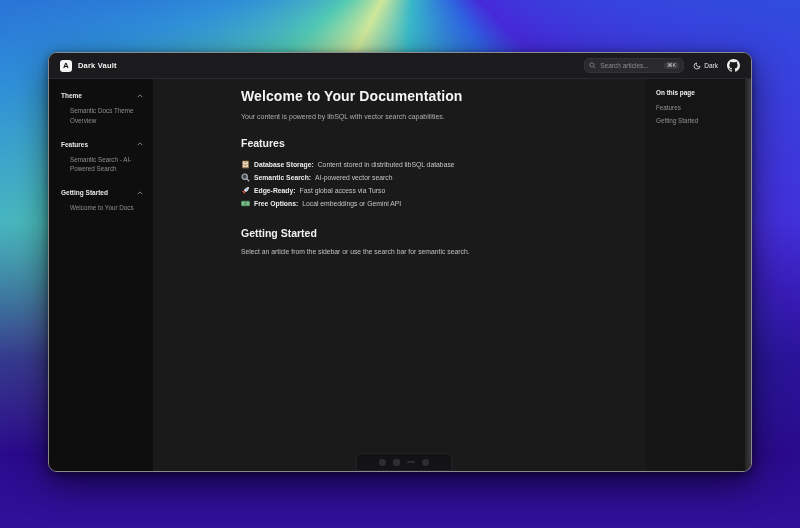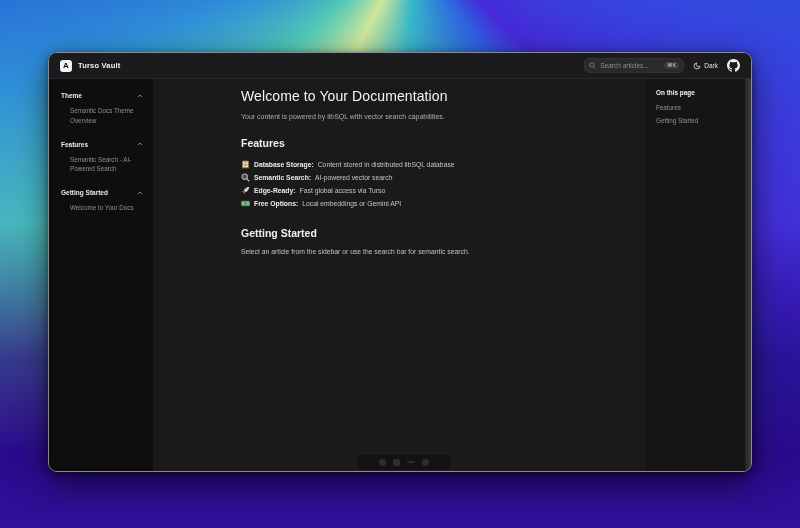--- a/index.html
+++ b/index.html
@@ -49,21 +49,21 @@
 
   
   .sidebar{ width:104px; flex:0 0 104px; background:#0e0e0e; padding:13px 10px 0 12px; }
   .side-section{ margin-bottom:15px; }
   .side-head{ display:flex; align-items:center; justify-content:space-between; cursor:pointer; margin-bottom:7px; }
   .side-head .lbl{ color:#e8e8e8; font-size:6.5px; font-weight:bold; }
   .side-link{ color:#8f8f8f; font-size:6.3px; line-height:1.55; padding-left:9px; cursor:pointer; }
 
   
   .content{ flex:1; background:#1a1a1a; padding:9px 20px 0 88px; min-width:0; }
-  .content h1{ color:#f5f5f5; font-size:14px; font-weight:normal; letter-spacing:.1px; }
+  .content h1{ color:#f5f5f5; font-size:14px; font-weight:bold; letter-spacing:.1px; }
   .intro{ color:#adadad; font-size:7px; margin-top:9px; }
   .content h2{ color:#f0f0f0; font-size:10.5px; font-weight:bold; margin-top:17px; }
   ul.features{ list-style:none; margin-top:9px; }
   ul.features li{ display:flex; align-items:center; gap:4px; height:13px; color:#c6c6c6; font-size:6.8px; }
   ul.features .li-label{ color:#ececec; font-weight:bold; }
   .gs-text{ color:#c0c0c0; font-size:6.8px; margin-top:9px; }
   .mini-ic{ width:9px; height:9px; flex:0 0 9px; }
 
   
   .toc{ width:99px; flex:0 0 99px; background:#151515; padding:10px 8px 0 10px; }
@@ -81,21 +81,21 @@
   .dock i.round{ border-radius:50%; }
   .dock i.dash{ height:2px; width:8px; border-radius:1px; align-self:center; }
 </style>
 </head>
 <body>
 
 <div class="window">
 
   <div class="win-header">
     <span class="logo-badge">A</span>
-    <span class="app-title">Turso Vault</span>
+    <span class="app-title">Dark Vault</span>
 
     <div class="header-right">
       <div class="search-pill">
         <svg class="ic" width="7" height="7" viewBox="0 0 10 10">
           <circle cx="4.2" cy="4.2" r="3" fill="none" stroke="#8d8d91" stroke-width="1.1"></circle>
           <line x1="6.6" y1="6.6" x2="9" y2="9" stroke="#8d8d91" stroke-width="1.1"></line>
         </svg>
         <span class="ph">Search articles...</span>
         <span class="kbd">⌘K</span>
       </div>

